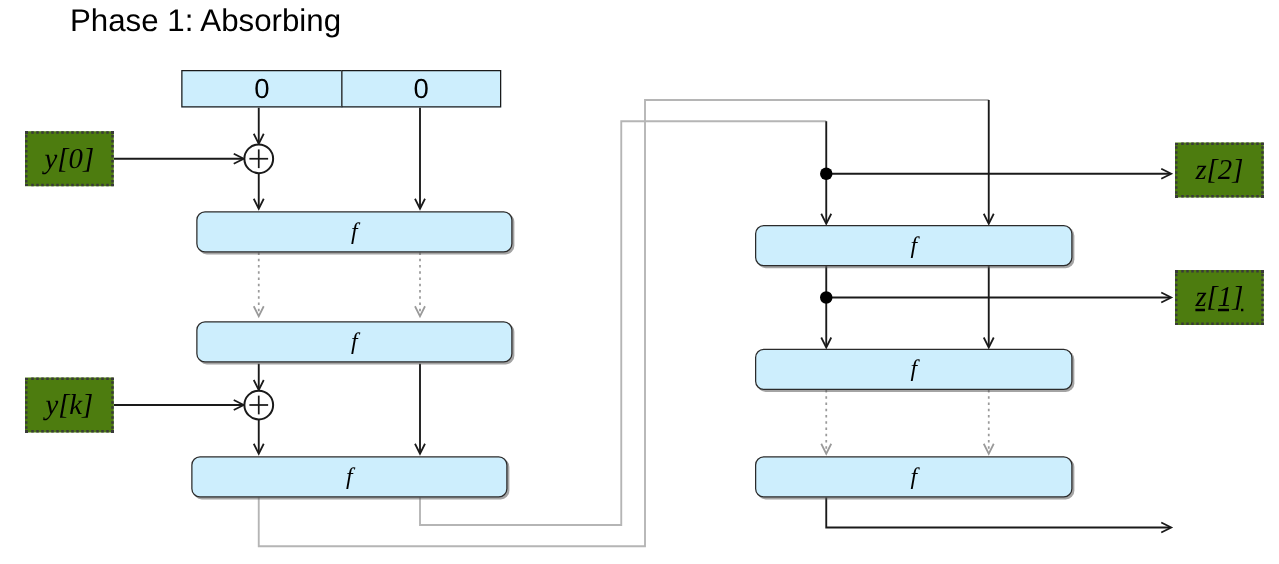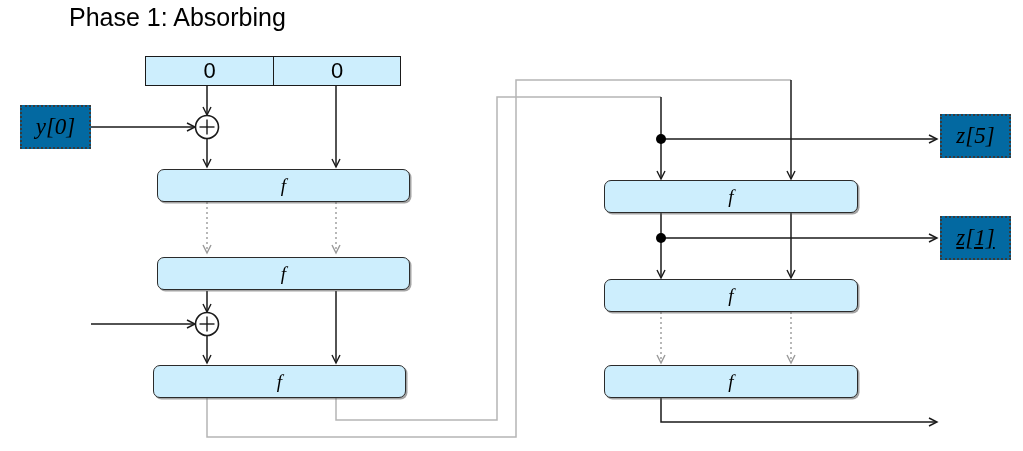--- a/index.html
+++ b/index.html
@@ -18,21 +18,21 @@
     overflow: hidden;
   }
   .phase-title {
     position: absolute;
     font-size: 25px;
     color: #000000;
     white-space: nowrap;
     font-family: "Liberation Sans", sans-serif;
     letter-spacing: 0px;
   }
-  #title-phase1 { left: 69px; top: 3px; }
+  #title-phase1 { left: 56px; top: 3px; }
   #title-phase2 { left: 580px; top: 3px; }
 
   .svg-layer {
     position: absolute;
     left: 0;
     top: 0;
     width: 1023px;
     height: 451px;
   }
 
@@ -63,21 +63,21 @@
     font-size: 19px;
     font-style: italic;
     color: #000;
     font-family: "Liberation Serif", serif;
     box-shadow: 1.5px 1.5px 0 rgba(90,90,90,0.55);
   }
 
   
   .io-box {
     position: absolute;
-    background: #0369a1;
+    background: #4d7c0f;
     border: 2px dotted #3a3a3a;
     box-sizing: border-box;
     display: flex;
     align-items: center;
     justify-content: center;
     font-size: 23px;
     font-style: italic;
     color: #000;
     font-family: "Liberation Serif", serif;
   }
@@ -147,34 +147,35 @@
   </svg>
 
   <div class="state-cell" style="left:145px; top:56px; width:129px; height:30px;">0</div>
   <div class="state-cell" style="left:273px; top:56px; width:128px; height:30px;">0</div>
 
   <div class="f-box" style="left:157px; top:169px; width:253px; height:33px;">f</div>
   <div class="f-box" style="left:157px; top:257px; width:253px; height:33px;">f</div>
   <div class="f-box" style="left:153px; top:365px; width:253px; height:33px;">f</div>
 
   <div class="io-box" style="left:20px; top:105px; width:71px; height:44px;">y[0]</div>
+  <div class="io-box" style="left:20px; top:302px; width:71px; height:44px;">y[k]</div>
 
   <svg class="svg-layer" viewBox="0 0 1023 451" xmlns="http://www.w3.org/2000/svg">
     <g>
       <circle cx="207" cy="127" r="11.5" fill="#ffffff" stroke="#1a1a1a" stroke-width="1.6"></circle>
       <line x1="199.5" y1="127" x2="214.5" y2="127" stroke="#1a1a1a" stroke-width="1.4"></line>
       <line x1="207" y1="119.5" x2="207" y2="134.5" stroke="#1a1a1a" stroke-width="1.4"></line>
     </g>
     <g>
       <circle cx="207" cy="324" r="11.5" fill="#ffffff" stroke="#1a1a1a" stroke-width="1.6"></circle>
       <line x1="199.5" y1="324" x2="214.5" y2="324" stroke="#1a1a1a" stroke-width="1.4"></line>
       <line x1="207" y1="316.5" x2="207" y2="331.5" stroke="#1a1a1a" stroke-width="1.4"></line>
     </g>
   </svg>
 
   <div class="f-box" style="left:604px; top:180px; width:254px; height:33px;">f</div>
   <div class="f-box" style="left:604px; top:279px; width:254px; height:33px;">f</div>
   <div class="f-box" style="left:604px; top:365px; width:254px; height:33px;">f</div>
 
-  <div class="io-box" style="left:940px; top:114px; width:71px; height:44px;">z[5]</div>
+  <div class="io-box" style="left:940px; top:114px; width:71px; height:44px;">z[2]</div>
   <div class="io-box" style="left:940px; top:216px; width:71px; height:44px;text-decoration:underline;">z[1]</div>
 
 </div>
 
 </body></html>

